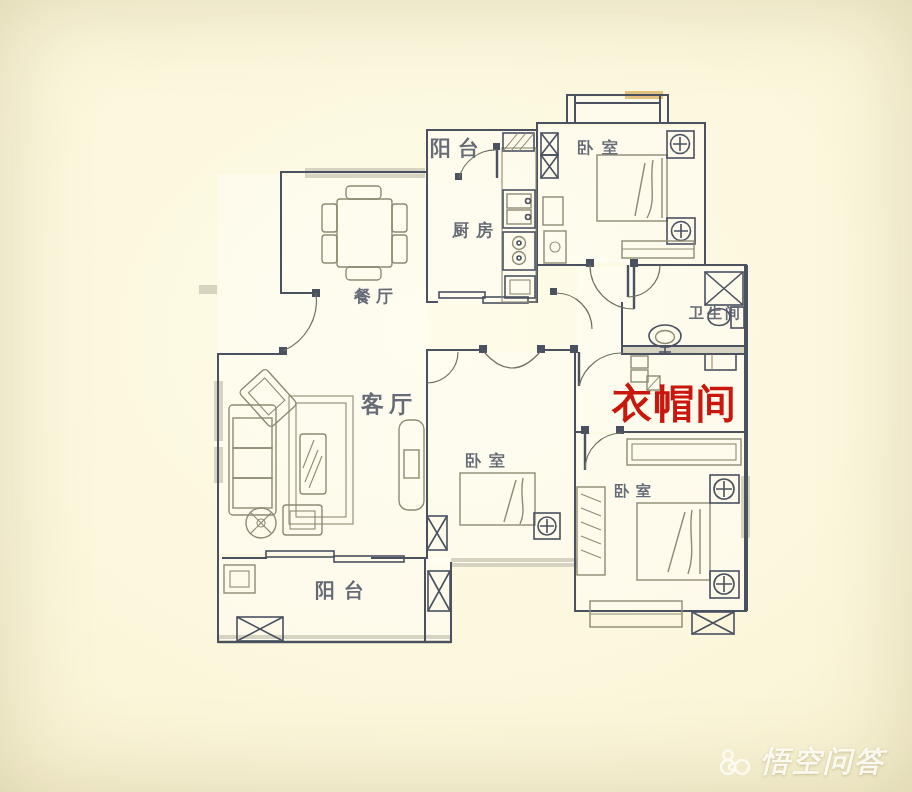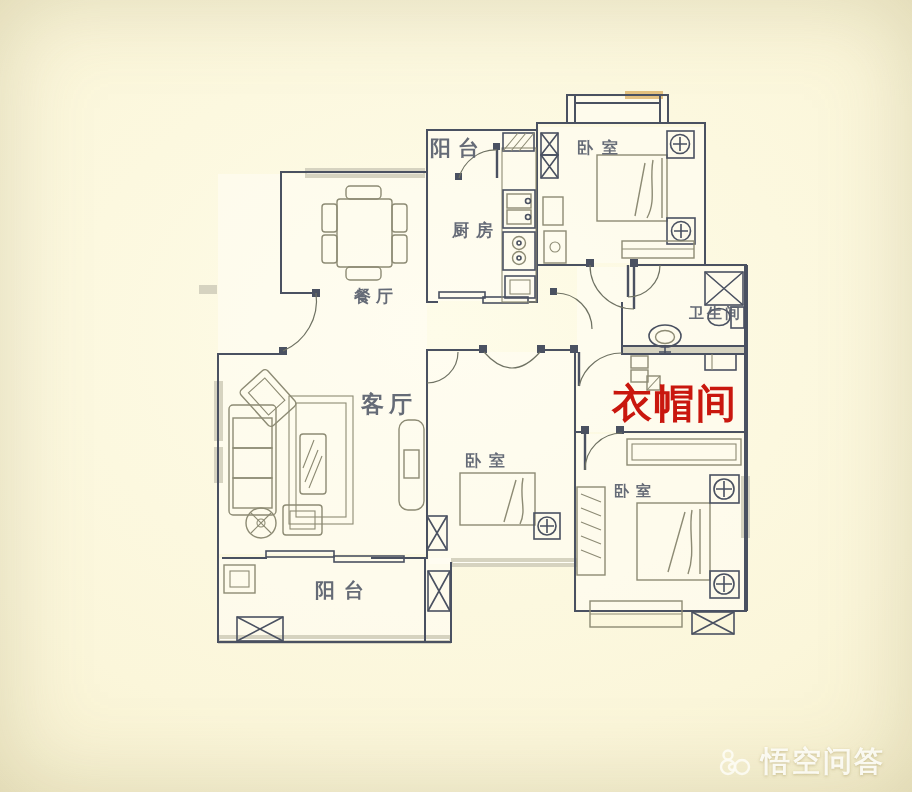--- a/index.html
+++ b/index.html
@@ -27,20 +27,21 @@
     white-space:nowrap;line-height:1;font-weight:bold;
   }
   .annotation-label{
     position:absolute;left:612px;top:383px;font-size:40px;font-weight:800;
     letter-spacing:2px;color:var(--accent-red,#c9170e);white-space:nowrap;line-height:1;text-align:right;
   }
   .watermark{
     position:absolute;left:716px;top:742px;display:flex;align-items:center;gap:7px;
     color:rgba(255,255,252,.88);font-size:29px;font-weight:700;letter-spacing:2px;
     text-shadow:0 1px 3px rgba(175,160,105,.6);
+    font-style:italic;
   }
   .wm-icon{opacity:.85;}
 </style>
 </head>
 <body style="--wall-line: #4a5161; --furniture-line: #8d8b74; --door-line: #6f7263; --wall-band: #d6d3c0; --accent-red: #c9170e; --label-text: #595f6d; --paper-light: #fefce9; --paper-dark: #e9e2ba;">
 
 <div class="stage">
 
   <svg class="plan-svg" width="912" height="792" viewBox="0 0 912 792">
 

